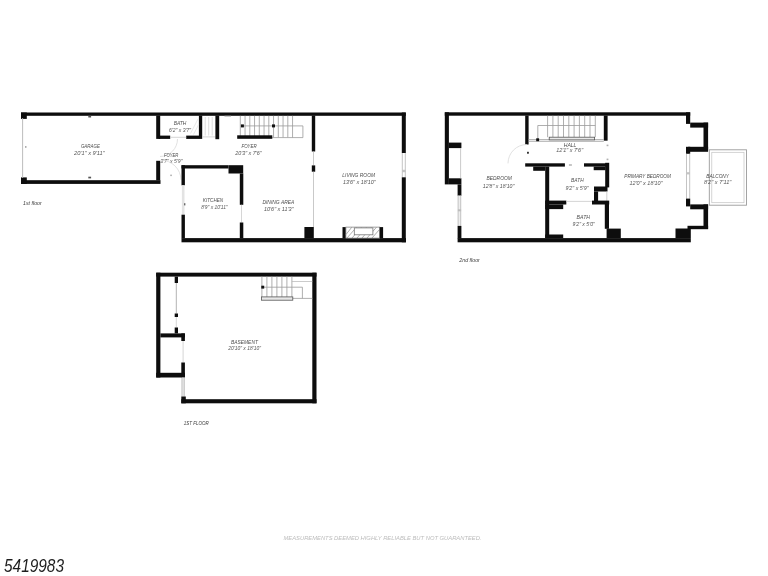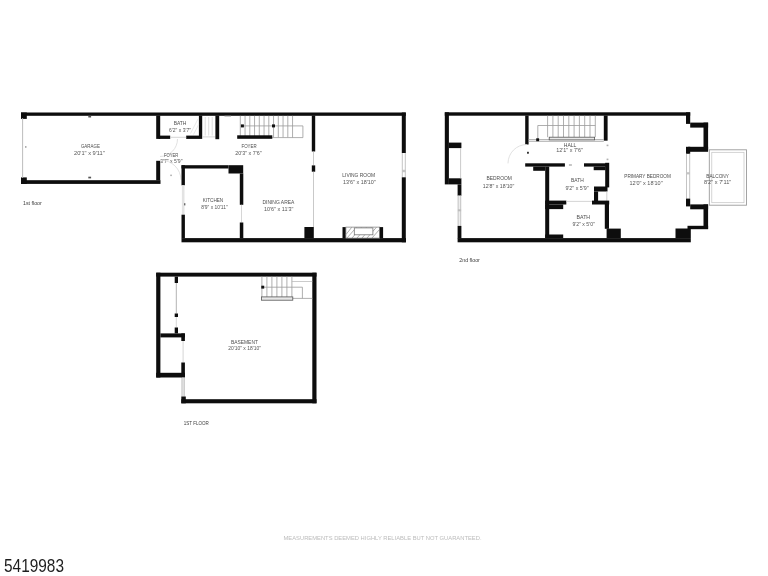--- a/index.html
+++ b/index.html
@@ -1,16 +1,16 @@
 <!DOCTYPE html>
 <html><head>
 <meta charset="utf-8">
 <style>
   html,body{margin:0;padding:0;background:#ffffff;}
-  .page{width:768px;height:576px;position:relative;background:#fde047;overflow:hidden;}
+  .page{width:768px;height:576px;position:relative;background:#fde047;overflow:hidden;font-style:italic;}
   svg{display:block;}
   text{font-family:"Liberation Sans", sans-serif;}
   .room{fill:#4d4d4d;font-size:5.8px;}
   .dim{fill:#555555;font-size:5.4px;}
   .flr{fill:#3c3c3c;font-size:4.9px;}
 </style>
 </head>
 <body>
 <div class="page">
 <svg width="768" height="576" viewBox="0 0 768 576">

